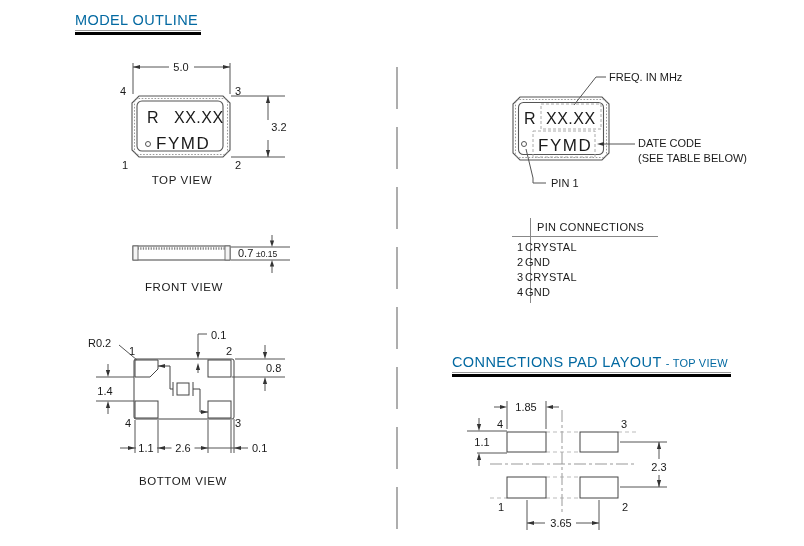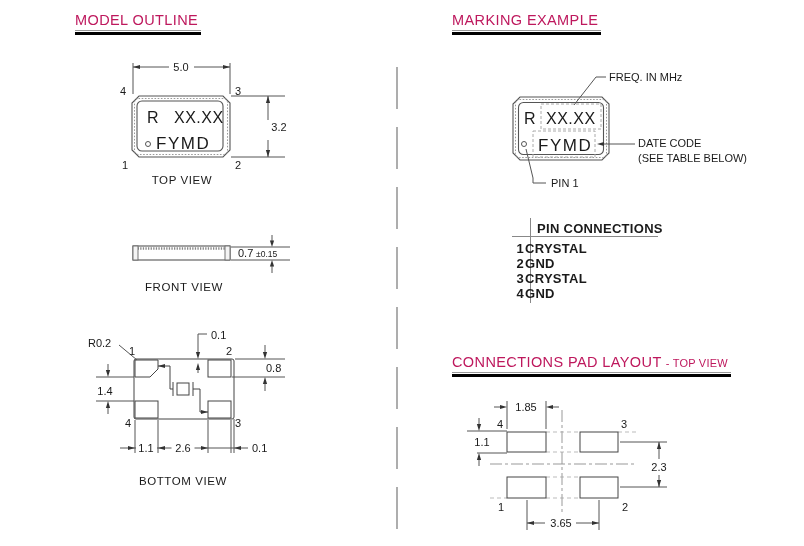--- a/index.html
+++ b/index.html
@@ -1,53 +1,49 @@
 <!DOCTYPE html>
 <html><head>
 <meta charset="utf-8">
 <style>
   html,body{margin:0;padding:0;background:#fff;}
   #page{position:relative;width:804px;height:546px;background:#ffffff;
         font-family:"Liberation Sans",sans-serif;color:#1a1a1a;overflow:hidden;}
   .sec-title{position:absolute;}
-  .sec-title .t{display:inline-block;font-size:14.5px;letter-spacing:.4px;color:#be185d;
+  .sec-title .t{display:inline-block;font-size:14.5px;letter-spacing:.4px;color:#0369a1;
                 padding:0 3px 2px 0;border-bottom:1px solid #999;}
   .sec-title .suffix{font-size:11px;letter-spacing:.2px;}
   .sec-title .rule{height:2.5px;background:#000;margin-top:1px;}
   svg.draw{position:absolute;overflow:visible;}
   svg.draw text{font-family:"Liberation Sans",sans-serif;fill:#1a1a1a;}
   text.d{font-size:11px;}
   text.sm{font-size:8.5px;}
   text.vl{font-size:11.5px;letter-spacing:.6px;}
   text.mk{font-size:16px;letter-spacing:.5px;}
   text.mk2{font-size:17px;letter-spacing:1.5px;}
   .ln{stroke:#555;stroke-width:1;fill:none;}
   .lnd{stroke:#444;stroke-width:1;fill:none;}
   .pk{stroke:#555;stroke-width:1.1;fill:#fff;}
   .arr{fill:#333;stroke:none;}
   .wh{fill:#fff;stroke:none;}
-  .pin-table{position:absolute;left:505px;top:215px;width:180px;height:95px;font-size:13px;font-weight:bold;}
+  .pin-table{position:absolute;left:505px;top:215px;width:180px;height:95px;font-size:11px;}
   .pt-vline{position:absolute;left:25px;top:3px;width:1px;height:85px;background:#888;}
   .pt-hline{position:absolute;left:7px;top:21px;width:146px;height:1px;background:#888;}
   .pt-header{position:absolute;left:32px;top:6px;letter-spacing:.3px;white-space:nowrap;}
   .pt-row{position:absolute;left:0;width:100%;height:14px;}
   .pt-num{position:absolute;left:8px;width:14px;text-align:center;}
   .pt-conn{position:absolute;left:20px;letter-spacing:.3px;}
 </style>
 </head>
 <body>
 
 <div id="page">
 
   <div class="sec-title" style="left:75px;top:11px;">
     <span class="t">MODEL OUTLINE</span>
-    <div class="rule"></div>
-  </div>
-  <div class="sec-title" style="left:452px;top:11px;">
-    <span class="t">MARKING EXAMPLE</span>
     <div class="rule"></div>
   </div>
   <div class="sec-title" style="left:452px;top:353px;">
     <span class="t">
       <span>CONNECTIONS PAD LAYOUT</span>
       <span class="suffix">- TOP VIEW</span>
     </span>
     <div class="rule"></div>
   </div>
 

